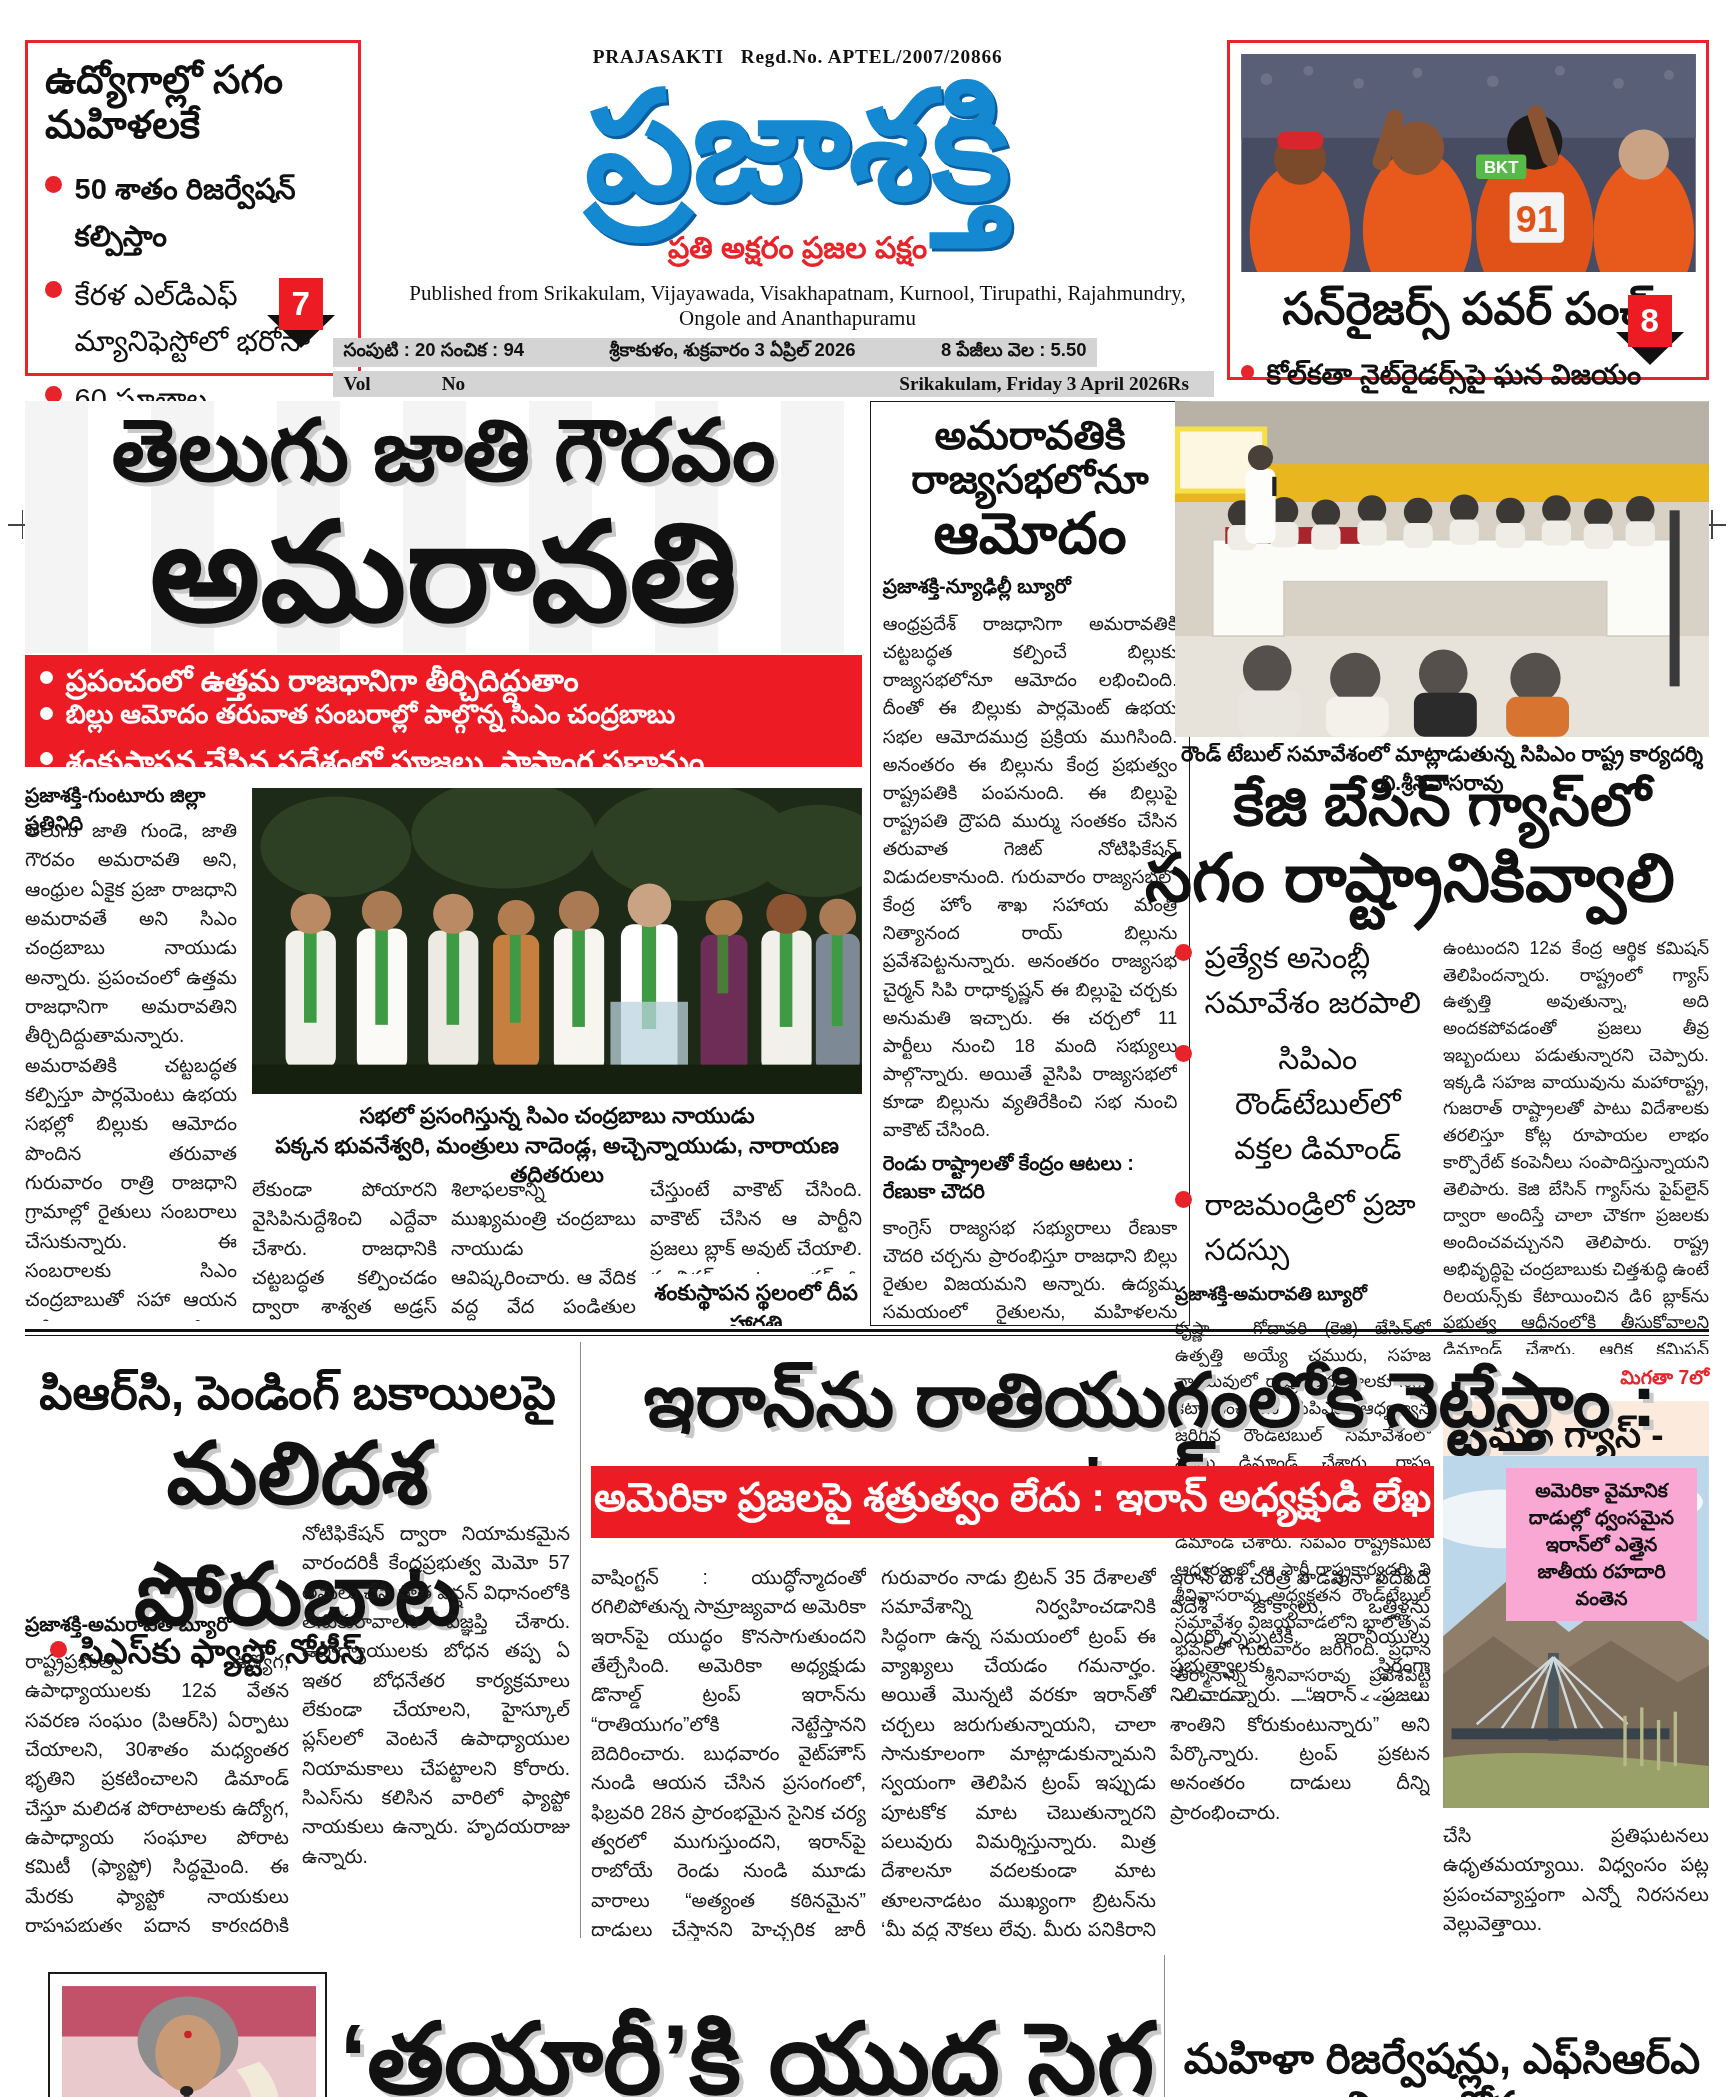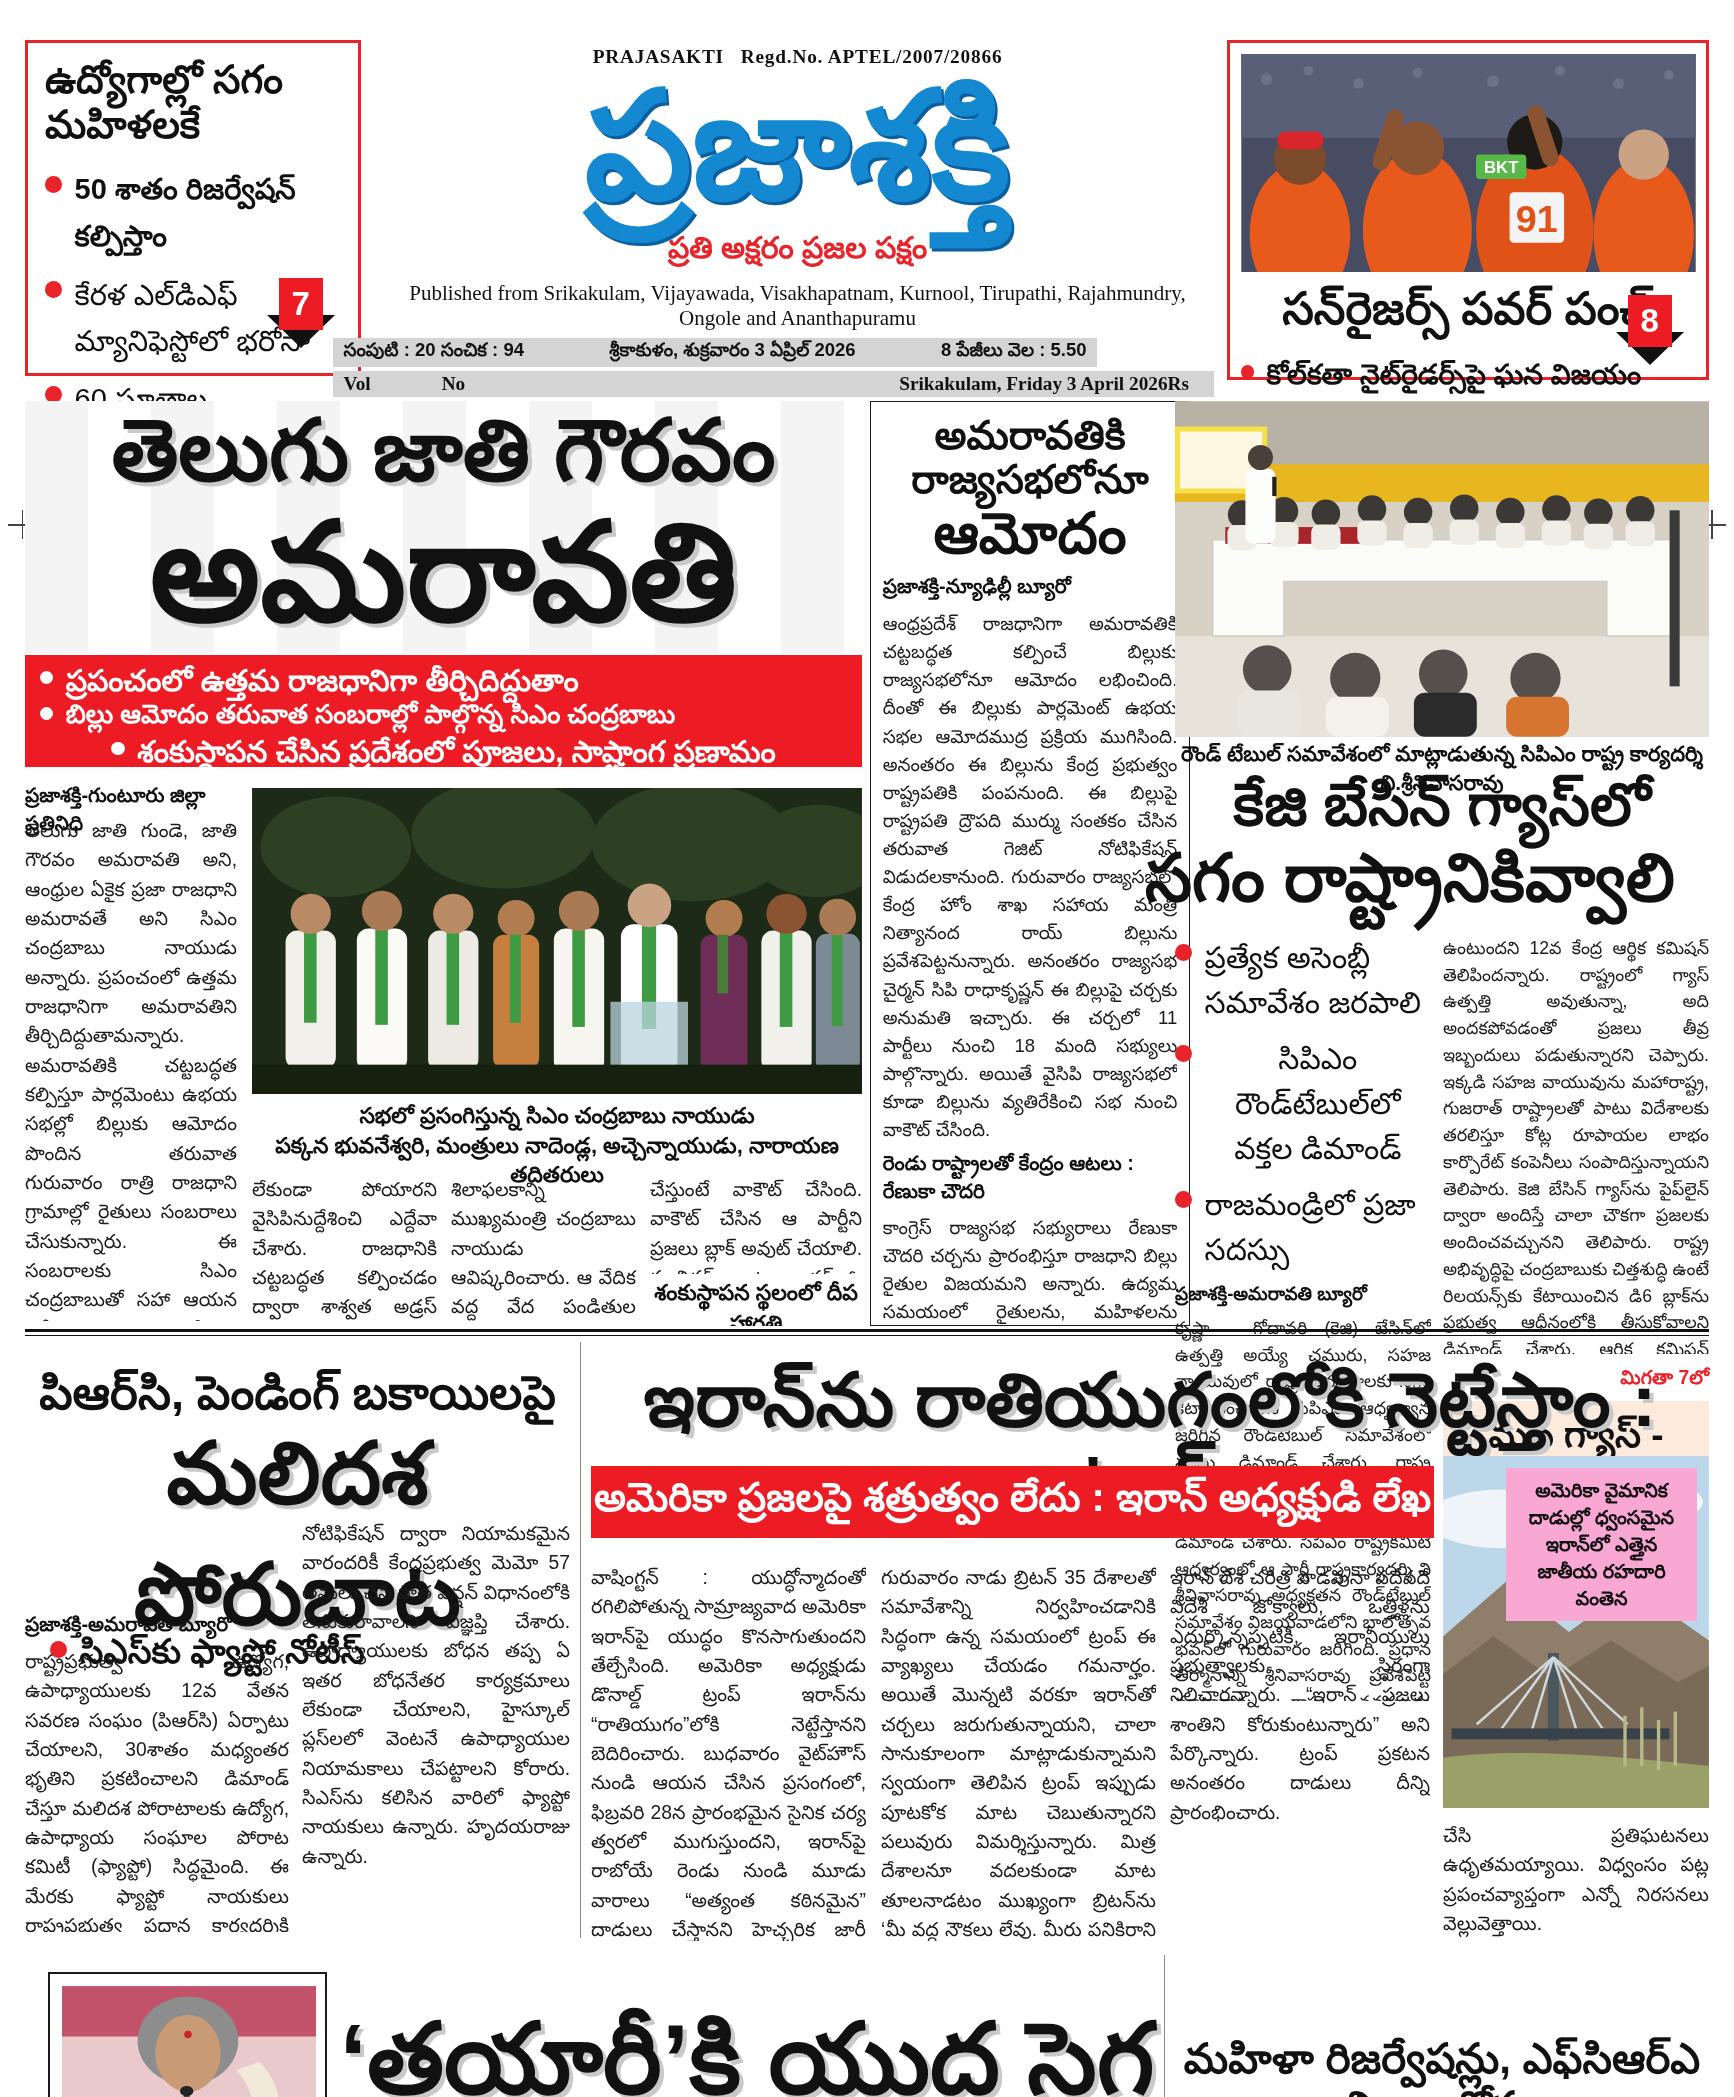--- a/index.html
+++ b/index.html
@@ -134,21 +134,21 @@
   </div>
   <div class="abs" style="left:25px;top:655px;width:837px;height:112px;background:#ed1c24;color:#fff;padding:9.2px 14.7px;box-sizing:border-box;">
     <div class="bullet-row">
         <span class="dot sm" style="background:#fff;"></span>
         <span class="b" style="font-size:30px;line-height:1.12;">ప్రపంచంలో ఉత్తమ రాజధానిగా తీర్చిదిద్దుతాం</span>
       </div>
     <div class="bullet-row" style="margin-top:2.5px;">
         <span class="dot sm" style="background:#fff;"></span>
         <span class="b" style="font-size:26px;line-height:1.12;text-align:right;">బిల్లు ఆమోదం తరువాత సంబరాల్లో పాల్గొన్న సిఎం చంద్రబాబు</span>
       </div>
-    <div class="bullet-row" style="margin-top:6px;justify-content:center;">
+    <div class="bullet-row" style="margin-top:16px;">
         <span class="dot sm" style="background:#fff;"></span>
         <span class="b" style="font-size:30px;line-height:1.12;">శంకుస్థాపన చేసిన ప్రదేశంలో పూజలు, సాష్టాంగ ప్రణామం</span>
       </div>
   </div>
 
   <div class="abs byline" style="left:25px;top:784px;width:218px;">ప్రజాశక్తి-గుంటూరు జిల్లా ప్రతినిధి</div>
   <div class="abs body-txt" style="left:25px;top:816px;width:212px;height:505px;">తెలుగు జాతి గుండె, జాతి గౌరవం అమరావతి అని, ఆంధ్రుల ఏకైక ప్రజా రాజధాని అమరావతే అని సిఎం చంద్రబాబు నాయుడు అన్నారు. ప్రపంచంలో ఉత్తమ రాజధానిగా అమరావతిని తీర్చిదిద్దుతామన్నారు. అమరావతికి చట్టబద్ధత కల్పిస్తూ పార్లమెంటు ఉభయ సభల్లో బిల్లుకు ఆమోదం పొందిన తరువాత గురువారం రాత్రి రాజధాని గ్రామాల్లో రైతులు సంబరాలు చేసుకున్నారు. ఈ సంబరాలకు సిఎం చంద్రబాబుతో సహా ఆయన సతీమణి భువనేశ్వరి, మంత్రులు పి.నారాయణ, అచ్చెన్నాయుడు, నాదెండ్ల మనోహర్, అధికారులు, రాజధాని రైతులు పాల్గొన్నారు. రాజధానికి శంకుస్థాపన చేసిన ఉద్దండరాయుని పాలెం వద్ద రైతులతో కలిసి దీపహారతి కార్యక్రమంలో సిఎం పాల్గొన్నారు. ఈ సందర్భంగా ముఖ్యమంత్రి మాట్లాడుతూ.. అమరావతిలో ప్రపంచ స్థాయి నగరాన్ని నిర్మిస్తామని, రాష్ట్రంలో ప్రతి ప్రాంతాన్ని అభివృద్ధి చేస్తామని, అమరావతి సాక్షిగా ప్రజలకు హామీ ఇస్తున్నానని ప్రకటించారు. తిరుపతి, విశాఖపట్నం నగరాలను కూడా అమరావతితో సమానంగా అభివృద్ధి చేస్తామని చెప్పారు. అమరావతి రాజధానిగా చట్టబద్ధత కల్పిస్తూ పార్లమెంటులో తిరుగులేని శాసనం చేశామని, ఇది ప్రజా సంకల్పానికి దక్కిన గౌరవం అని తెలిపారు.</div>
 
   <svg class="abs" style="left:252px;top:788px;" width="610" height="306" viewBox="0 0 1455 730">
     <rect width="1455" height="730" fill="#1d2a18"></rect>

